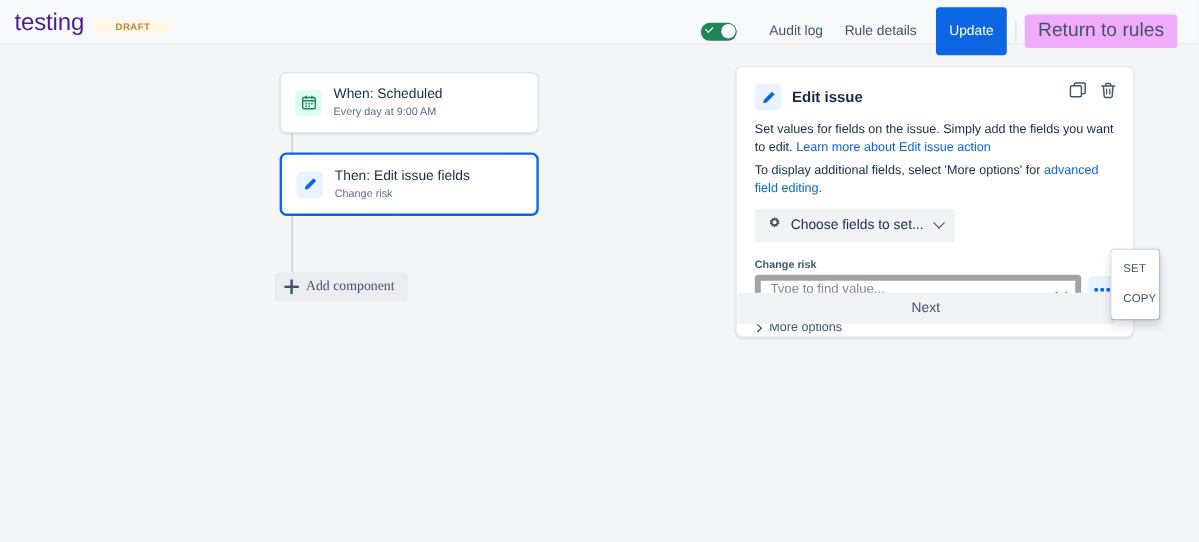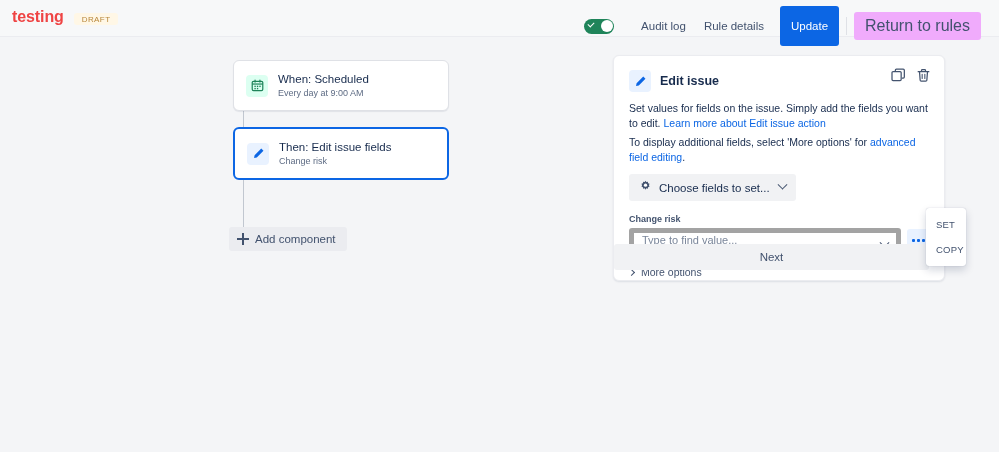--- a/index.html
+++ b/index.html
@@ -11,25 +11,25 @@
     overflow: hidden;
   }
 
   
   .header {
     position: absolute; left: 0; top: 0; width: 999px; height: 37px;
     background: #F7F8F9;
     border-bottom: 1px solid #EBECF0;
   }
   .hdr-left { position: absolute; left: 12px; top: 8px; display: flex; align-items: baseline; gap: 10px; }
-  .rule-title { font-size: 16px; font-weight: 700; color: #ef4444; letter-spacing: -0.1px; }
+  .rule-title { font-size: 20px; font-weight: 400; color: #4c1d95; letter-spacing: -0.1px; }
   .draft-badge {
-    font-size: 8px; font-weight: 400; letter-spacing: .4px;
+    font-size: 8px; font-weight: 700; letter-spacing: .4px;
     color: #B8873A; background: #FFF7E6;
-    padding: 2px 8px 1px; border-radius: 3px; text-transform: uppercase;
+    padding: 2px 16px 1px; border-radius: 3px; text-transform: uppercase;
   }
   .hdr-right { position: absolute; right: 18px; top: 6px; display: flex; align-items: center; gap: 0; }
 
   .toggle {
     width: 30px; height: 15px; border-radius: 9px;
     background: #1F845A; position: relative; margin-right: 18px; cursor: pointer;
   }
   .toggle .knob {
     position: absolute; right: 1.5px; top: 1.5px;
     width: 12px; height: 12px; border-radius: 50%; background: #fff;
@@ -83,21 +83,21 @@
 
   .node-texts { display: flex; flex-direction: column; gap: 1px; }
   .node-title { font-size: 11.5px; color: #172B4D; line-height: 14px; }
   .node-sub   { font-size: 9px; color: #5E6C84; line-height: 12px; }
 
   .add-component {
     position: absolute; left: 229px; top: 190px;
     background: #EBECF0; border: none; border-radius: 3px;
     padding: 6px 11px 6px 8px; font-size: 11.5px; color: #42526E;
     display: flex; align-items: center; gap: 6px; cursor: pointer;
-    font-family: Liberation Sans, sans-serif;
+    font-family: Liberation Serif, serif;
   }
   .plus-ico { position: relative; width: 12px; height: 12px; display:inline-block; }
   .plus-ico::before, .plus-ico::after {
     content:''; position:absolute; background:#42526E;
   }
   .plus-ico::before { left: 5px; top: 0; width: 1.6px; height: 12px; }
   .plus-ico::after  { top: 5px; left: 0; height: 1.6px; width: 12px; }
 
   
   .panel {

